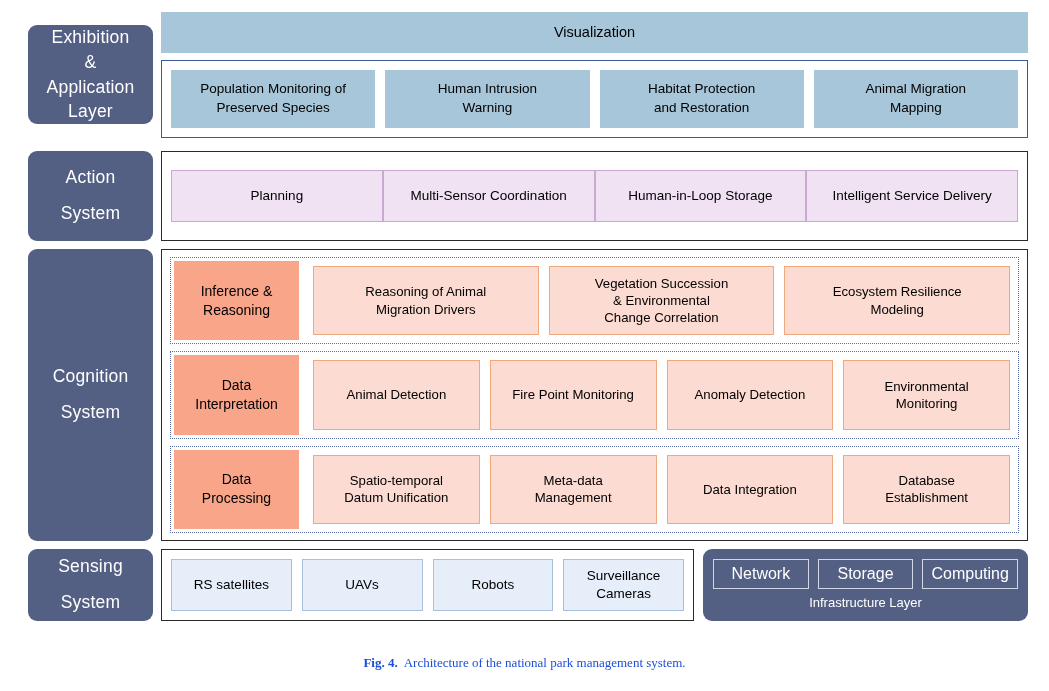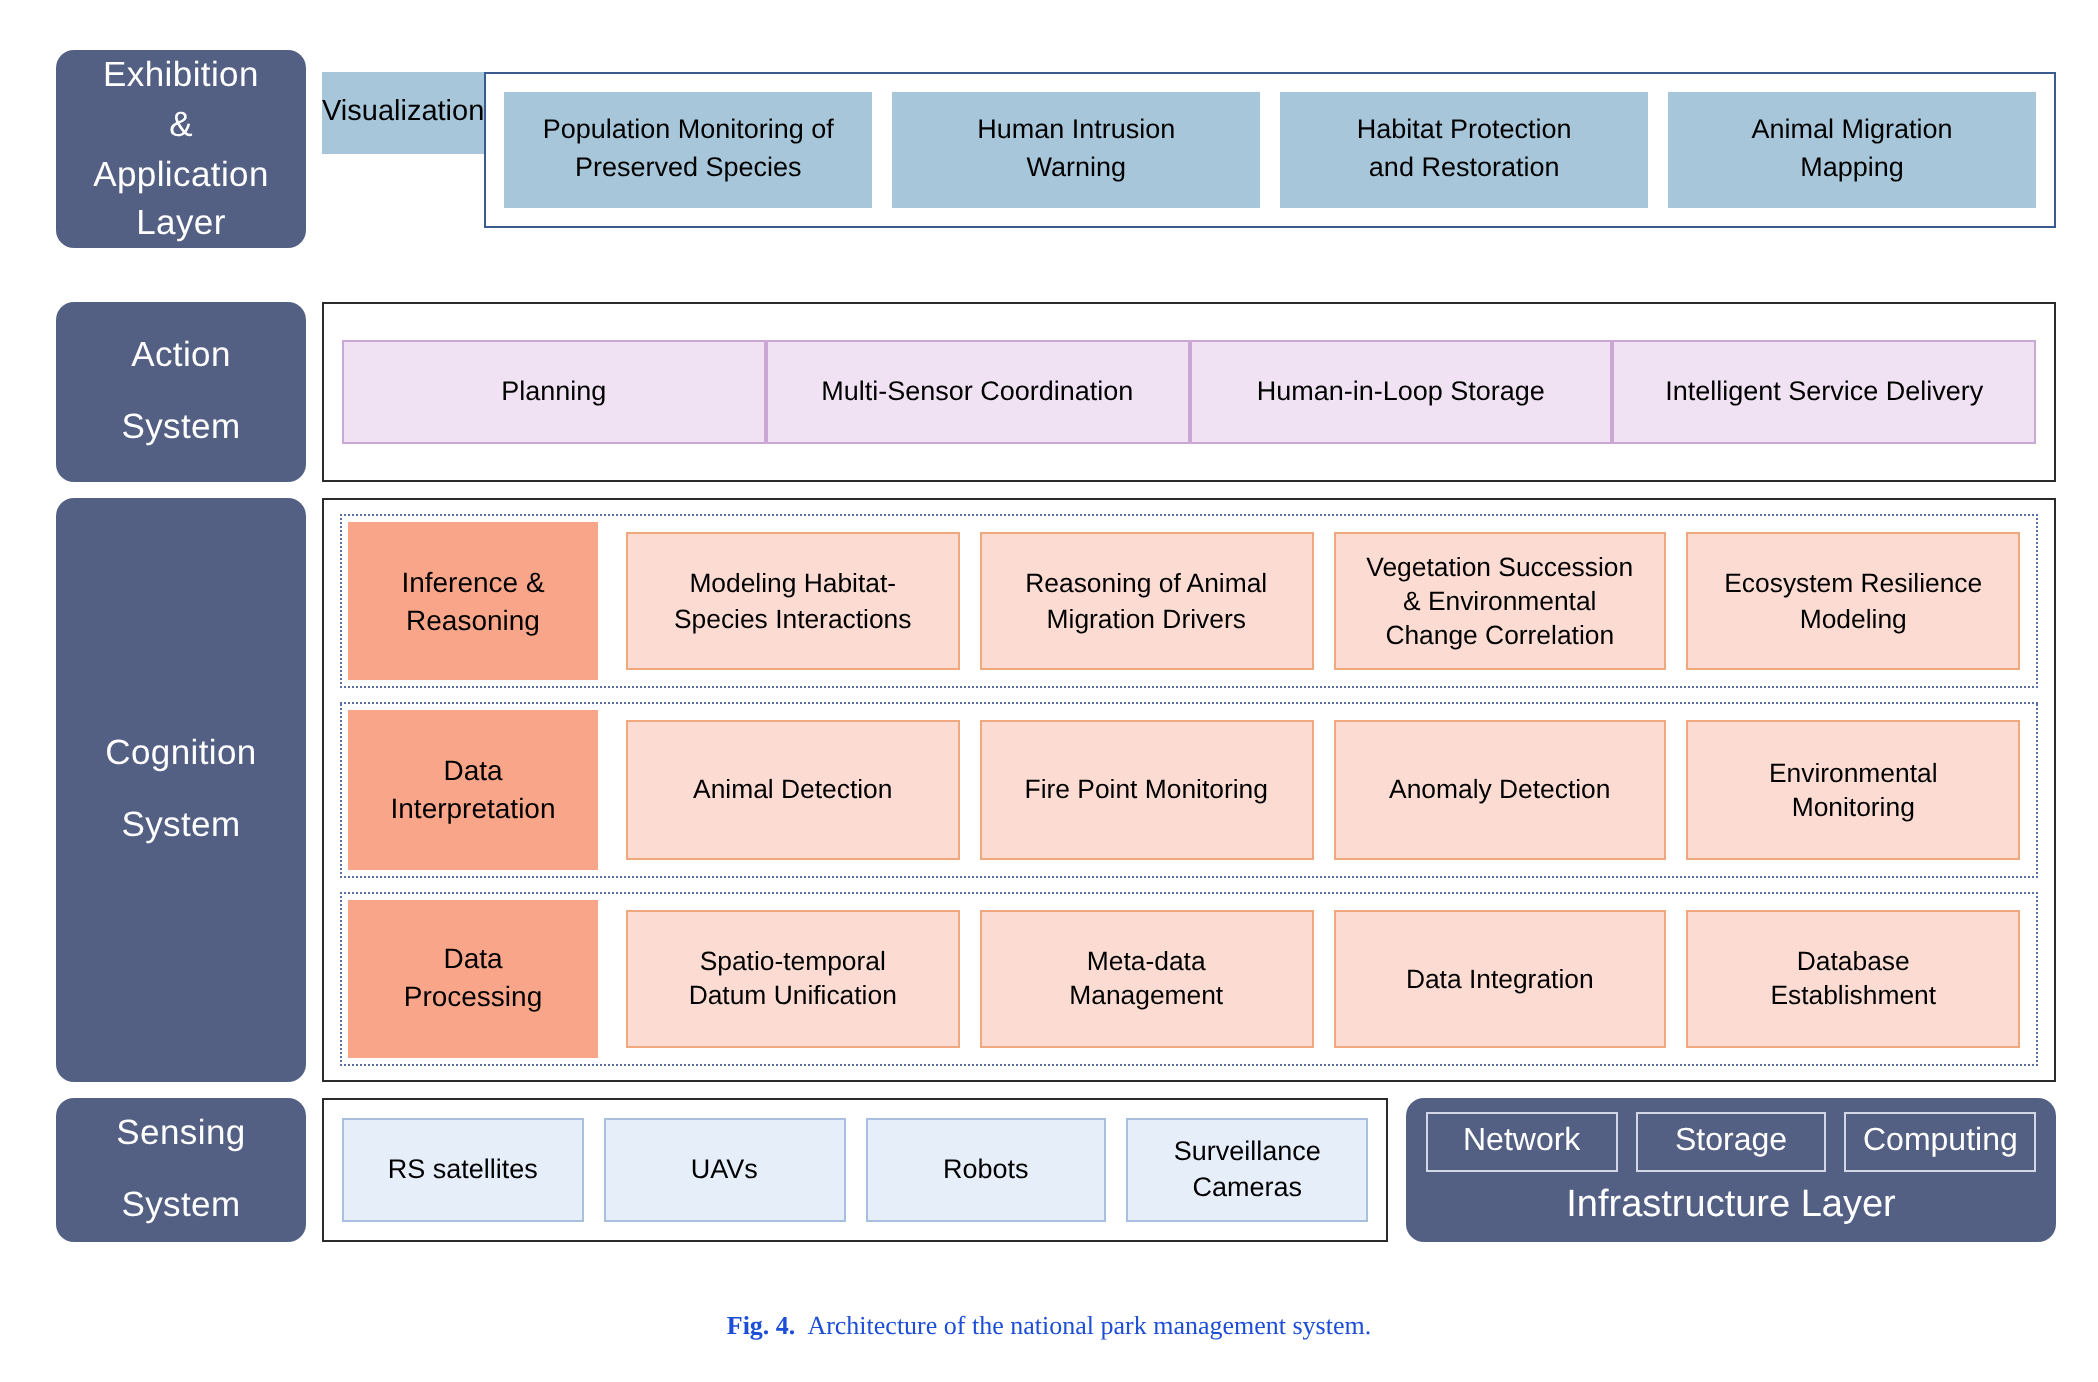--- a/index.html
+++ b/index.html
@@ -52,21 +52,21 @@
     line-height: 1.42;
     letter-spacing: .2px;
     margin-right: 8px;
   }
   .sys-label.spaced { line-height: 2.05; }
 
   
   .content {
     flex: 1 1 auto;
     display: flex;
-    flex-direction: row;
+    flex-direction: column;
     min-width: 0;
   }
 
   
   .viz-bar {
     background: #a7c6d9;
     height: 41px;
     display: flex;
     align-items: center;
     justify-content: center;
@@ -232,21 +232,21 @@
     flex: 1 1 0;
     border: 1.3px solid #d2d7e6;
     color: #ffffff;
     font-size: 16px;
     text-align: center;
     padding: 4px 2px 5px;
     line-height: 1.2;
   }
   .infra-title {
     color: #ffffff;
-    font-size: 19px;
+    font-size: 13px;
     text-align: center;
     line-height: 1.2;
   }
 
   
   .caption {
     position: absolute;
     left: 0;
     right: 0;
     top: 655px;
@@ -302,21 +302,20 @@
       <div class="sys-label spaced">
         <span>Cognition</span>
         <span>System</span>
       </div>
       <div class="content">
         <div class="panel-cog">
 
           <div class="cog-row">
             <div class="cog-head">Inference &amp;<br>Reasoning</div>
             <div class="cog-items">
-              <div class="cell-pink">Modeling Habitat-<br>Species Interactions</div>
               <div class="cell-pink">Reasoning of Animal<br>Migration Drivers</div>
               <div class="cell-pink">Vegetation Succession<br>&amp; Environmental<br>Change  Correlation</div>
               <div class="cell-pink">Ecosystem Resilience<br>Modeling</div>
             </div>
           </div>
 
           <div class="cog-row">
             <div class="cog-head">Data<br>Interpretation</div>
             <div class="cog-items">
               <div class="cell-pink">Animal Detection</div>

